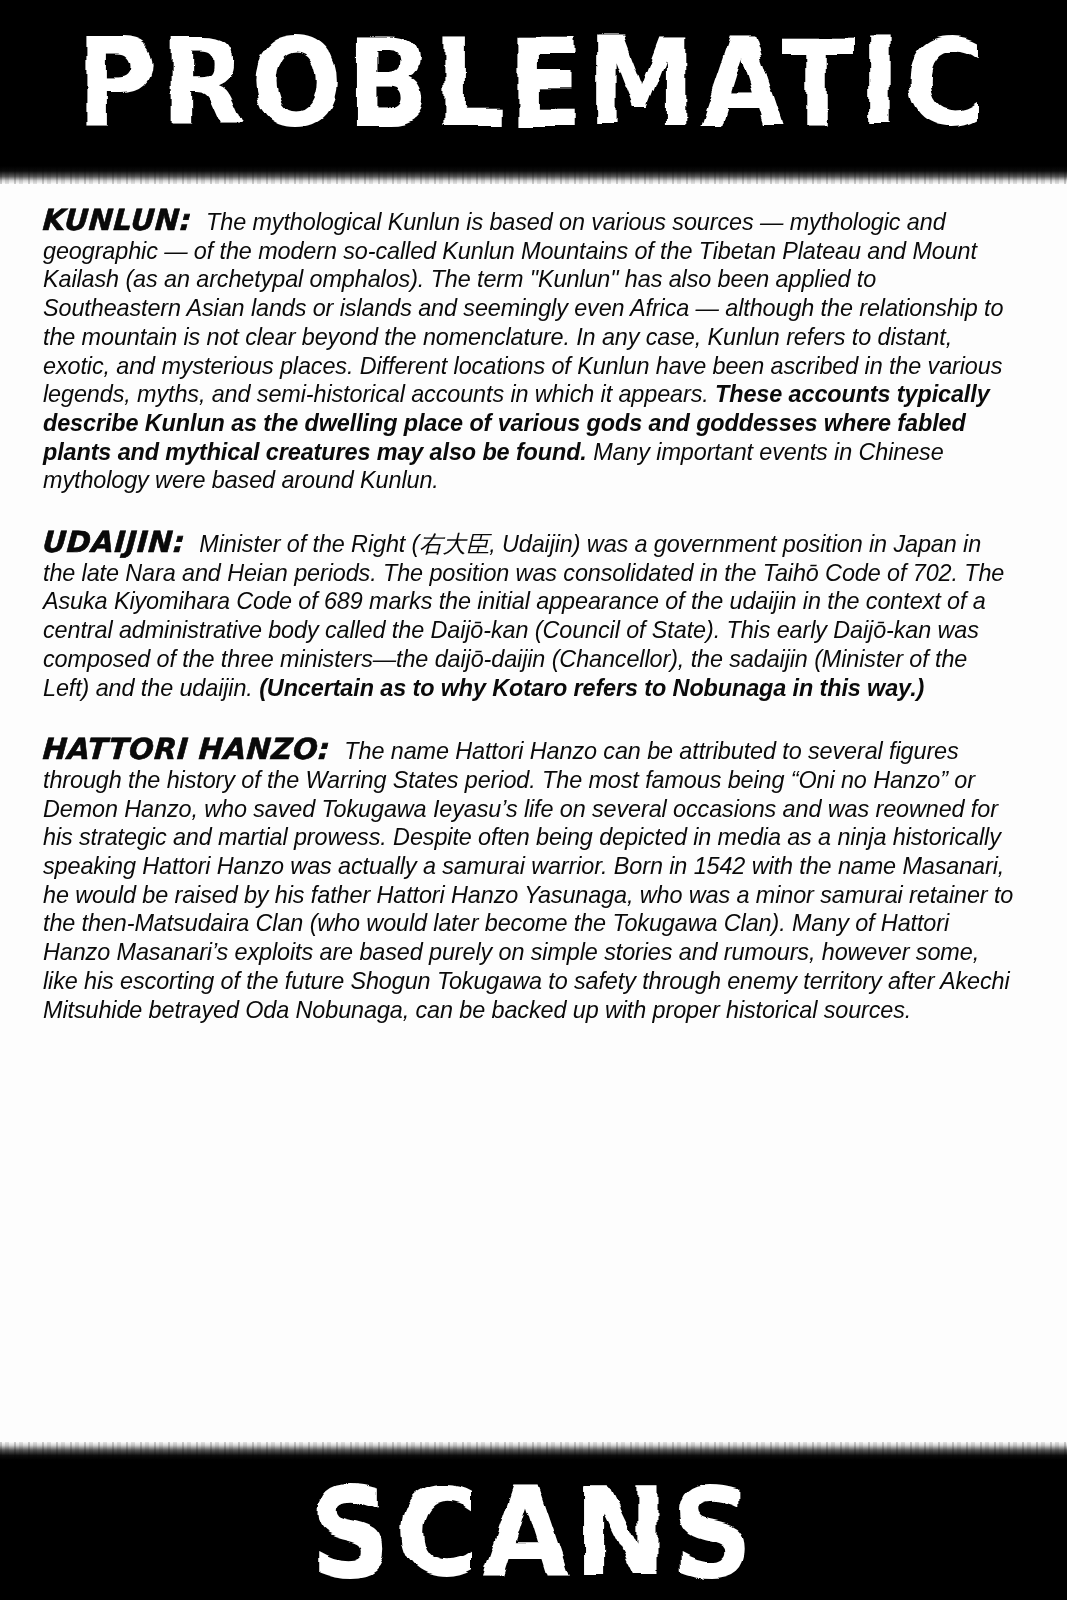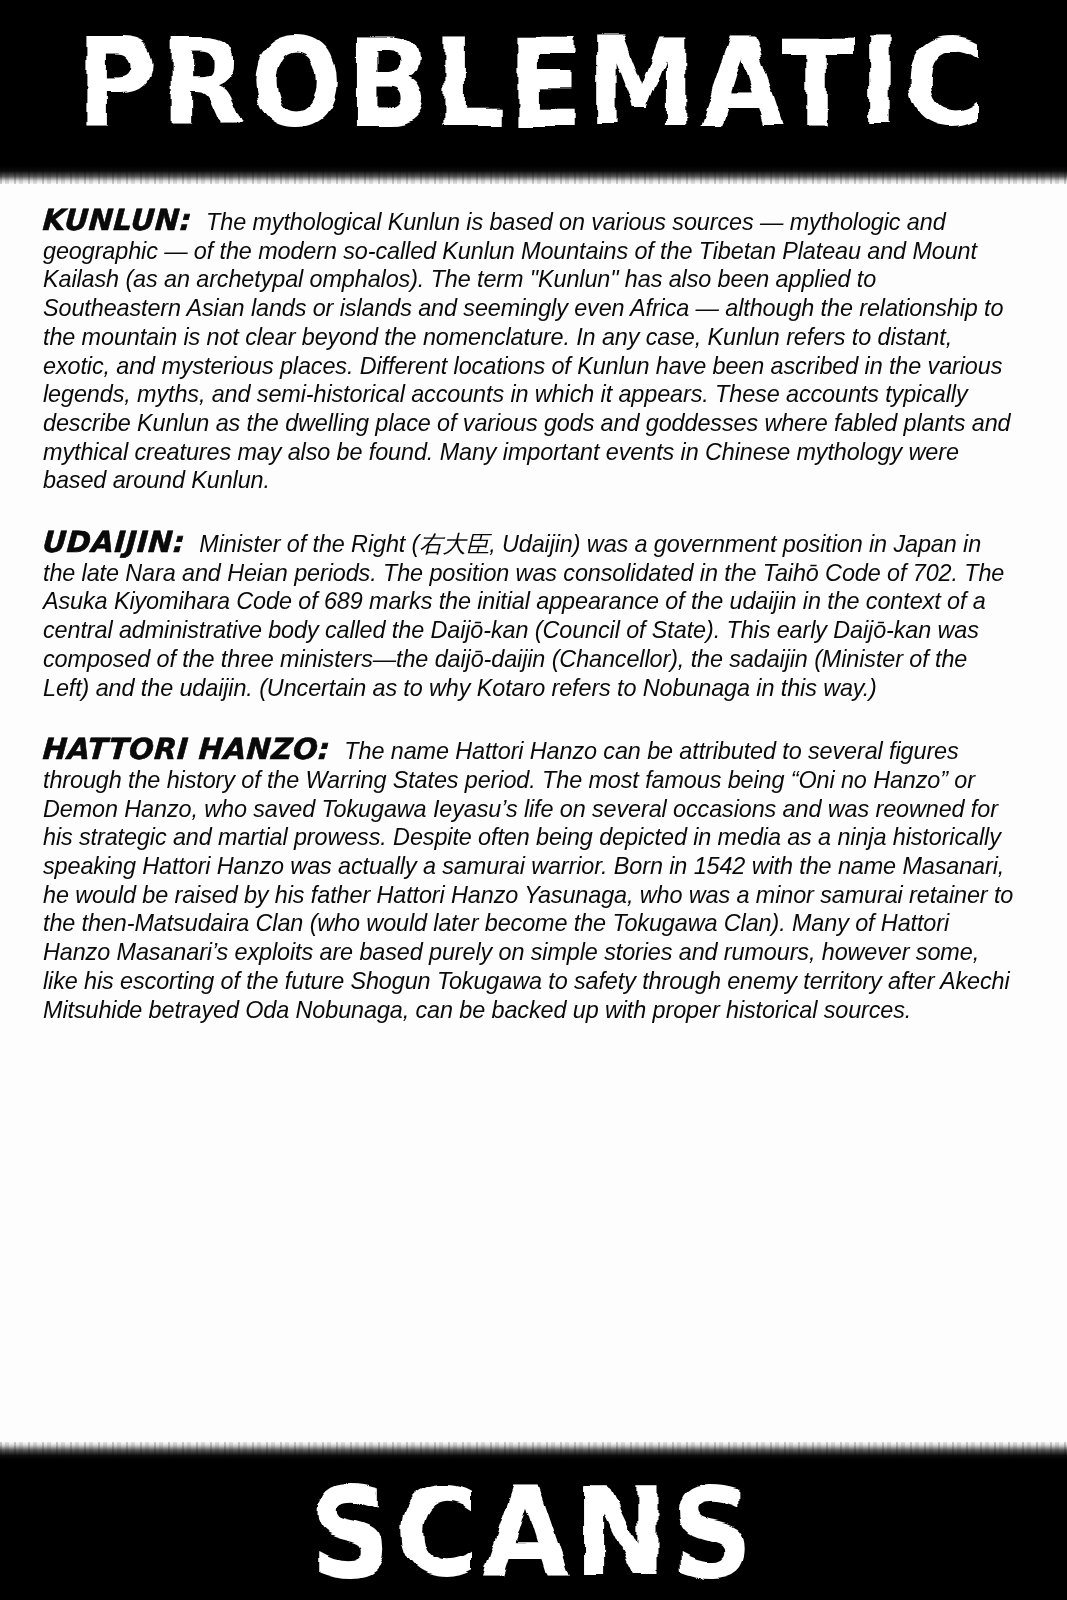--- a/index.html
+++ b/index.html
@@ -81,21 +81,21 @@
     font-family: "DejaVu Sans", sans-serif;
     font-weight: bold;
     font-style: italic;
     font-size: 29px;
     letter-spacing: 0.5px;
     margin-right: 14px;
     transform: skewX(-4deg);
     -webkit-text-stroke: 0.6px #000;
     vertical-align: baseline;
   }
-  .note .bold-seg { font-weight: normal; margin-top: 20px; }
+  .note .bold-seg { font-weight: bold; margin-top: 20px; }
 
   
   .banner-bottom {
     height: 140px;
     background: #000;
     display: flex;
     align-items: center;
     justify-content: center;
     overflow: visible;
   }

